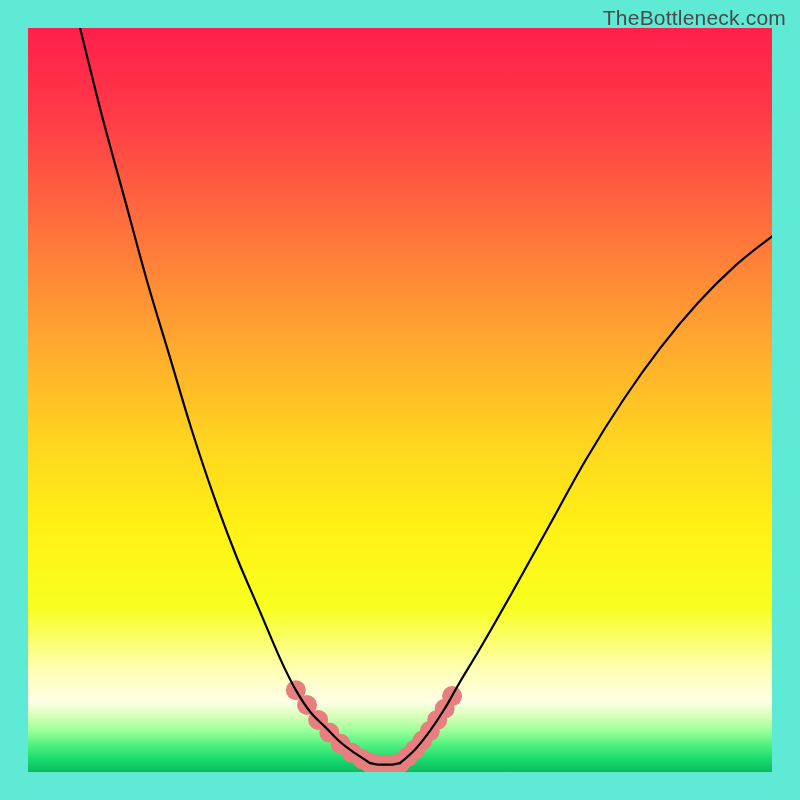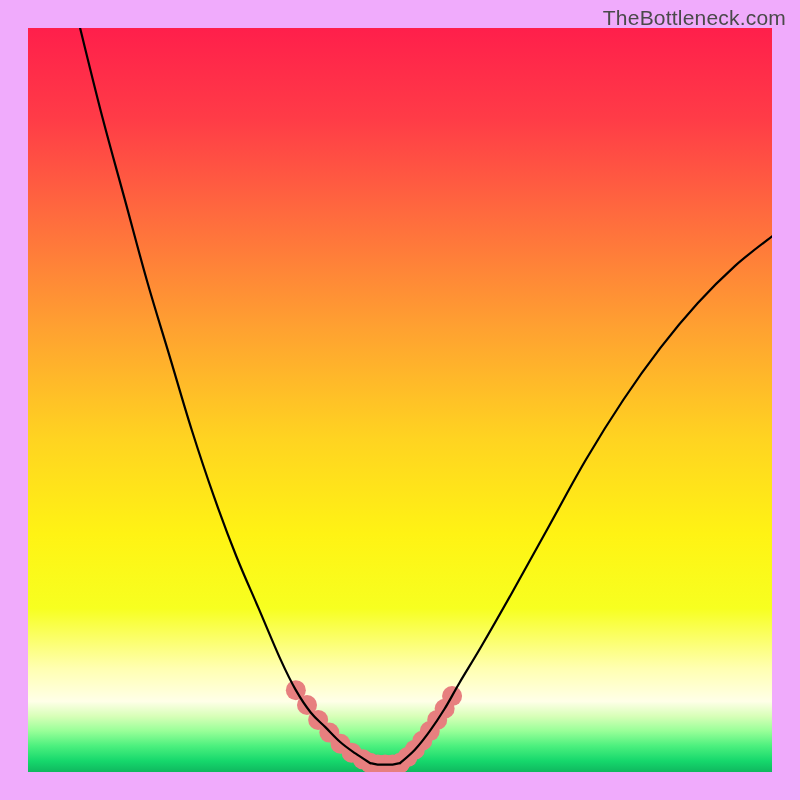--- a/index.html
+++ b/index.html
@@ -7,21 +7,21 @@
     padding: 0;
     width: 800px;
     height: 800px;
     overflow: hidden;
     background: #000;
     font-family: Arial, Helvetica, sans-serif;
   }
   .frame {
     position: absolute;
     inset: 0;
-    background: #f0abfc;
+    background: #5eead4;
   }
   .plot {
     position: absolute;
     left: 28px;
     top: 28px;
     width: 744px;
     height: 744px;
     overflow: hidden;
   }
   .watermark {

